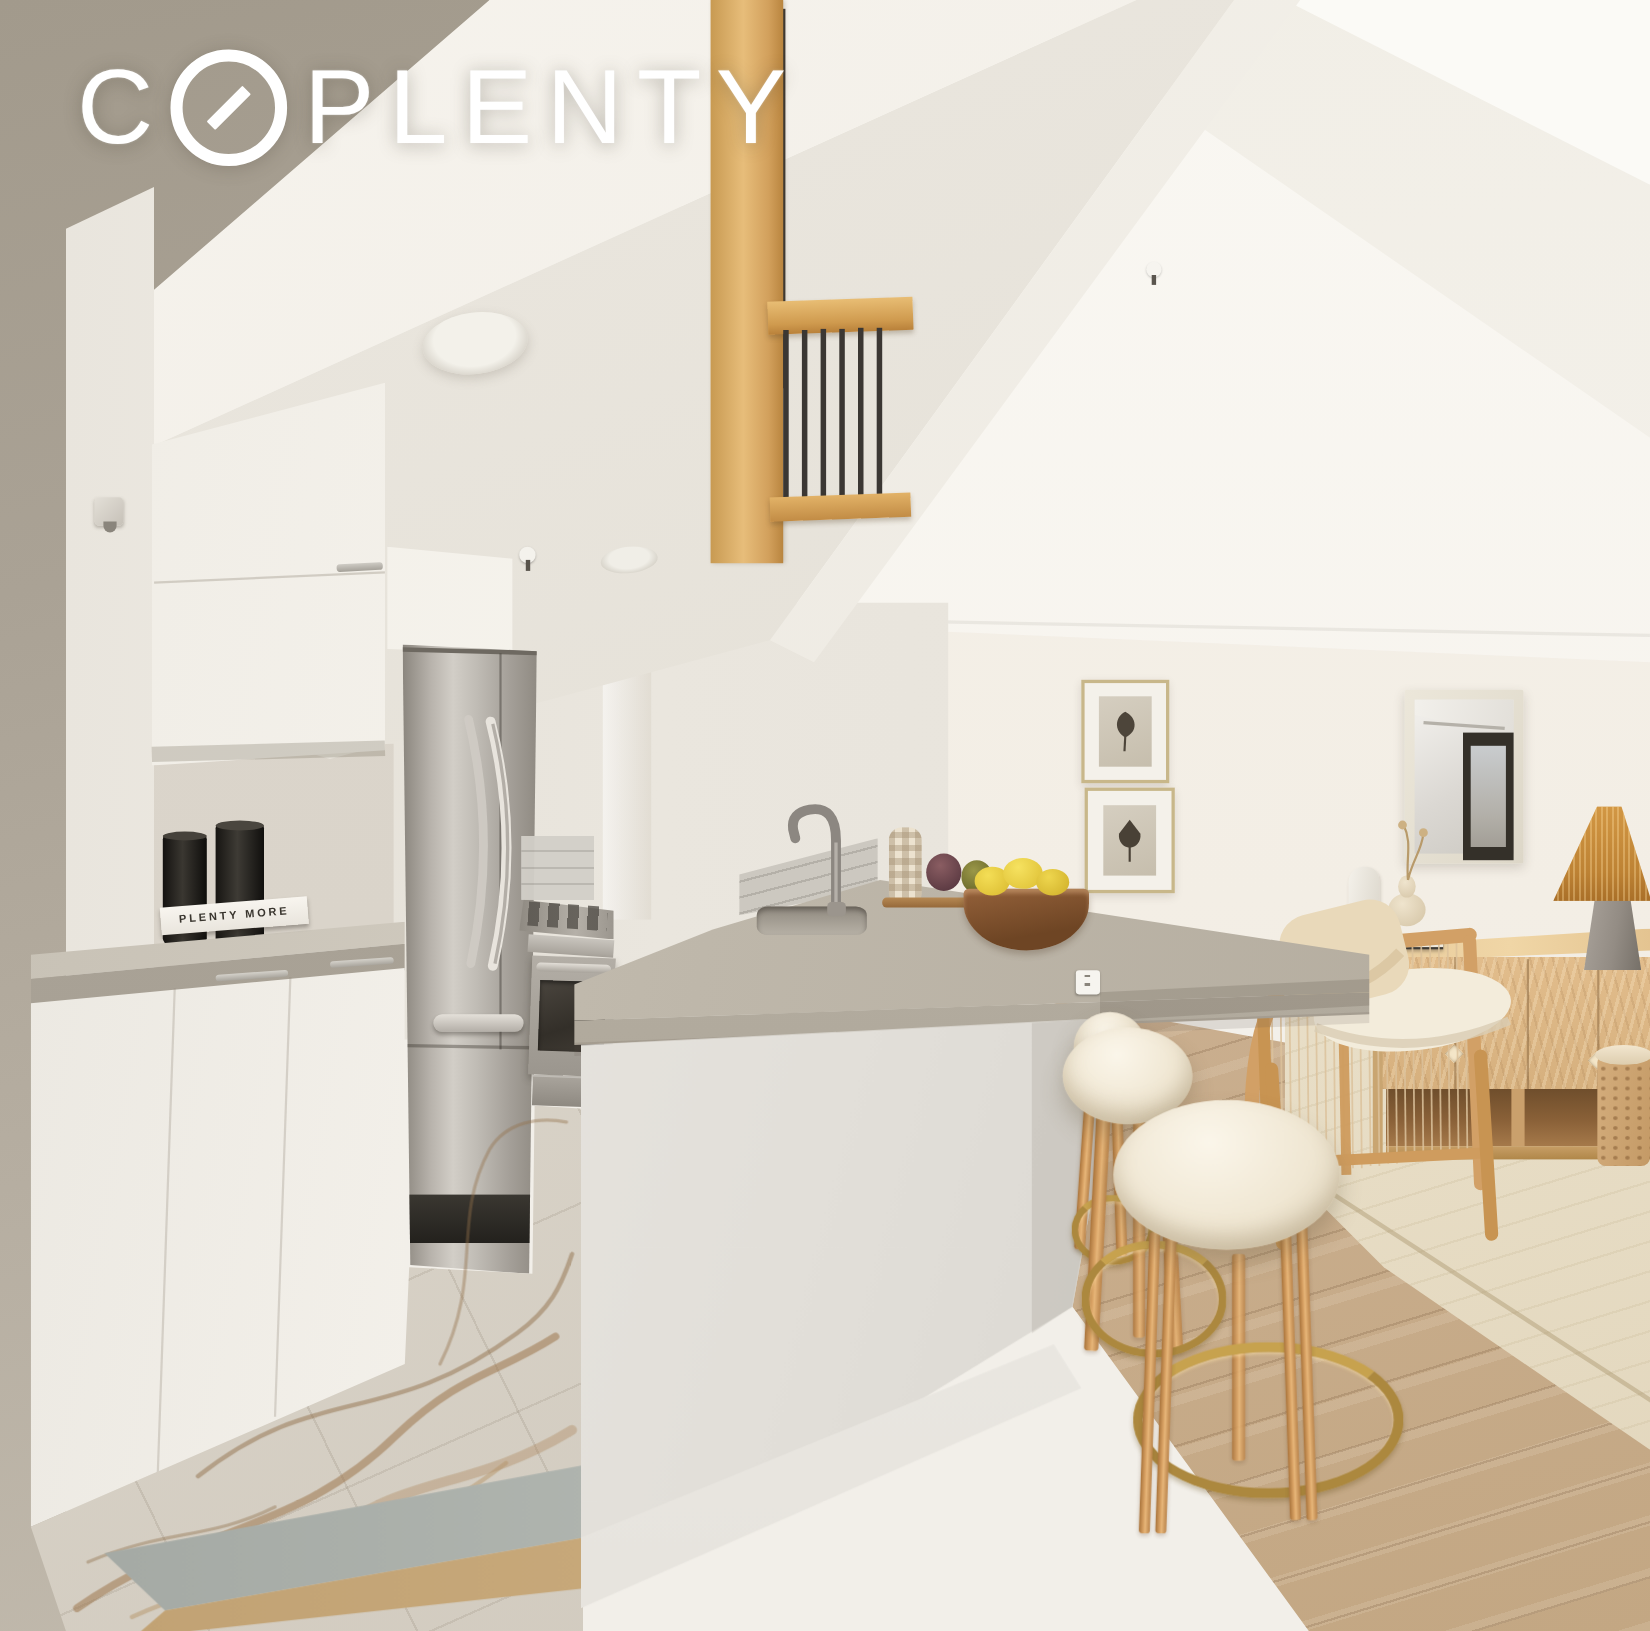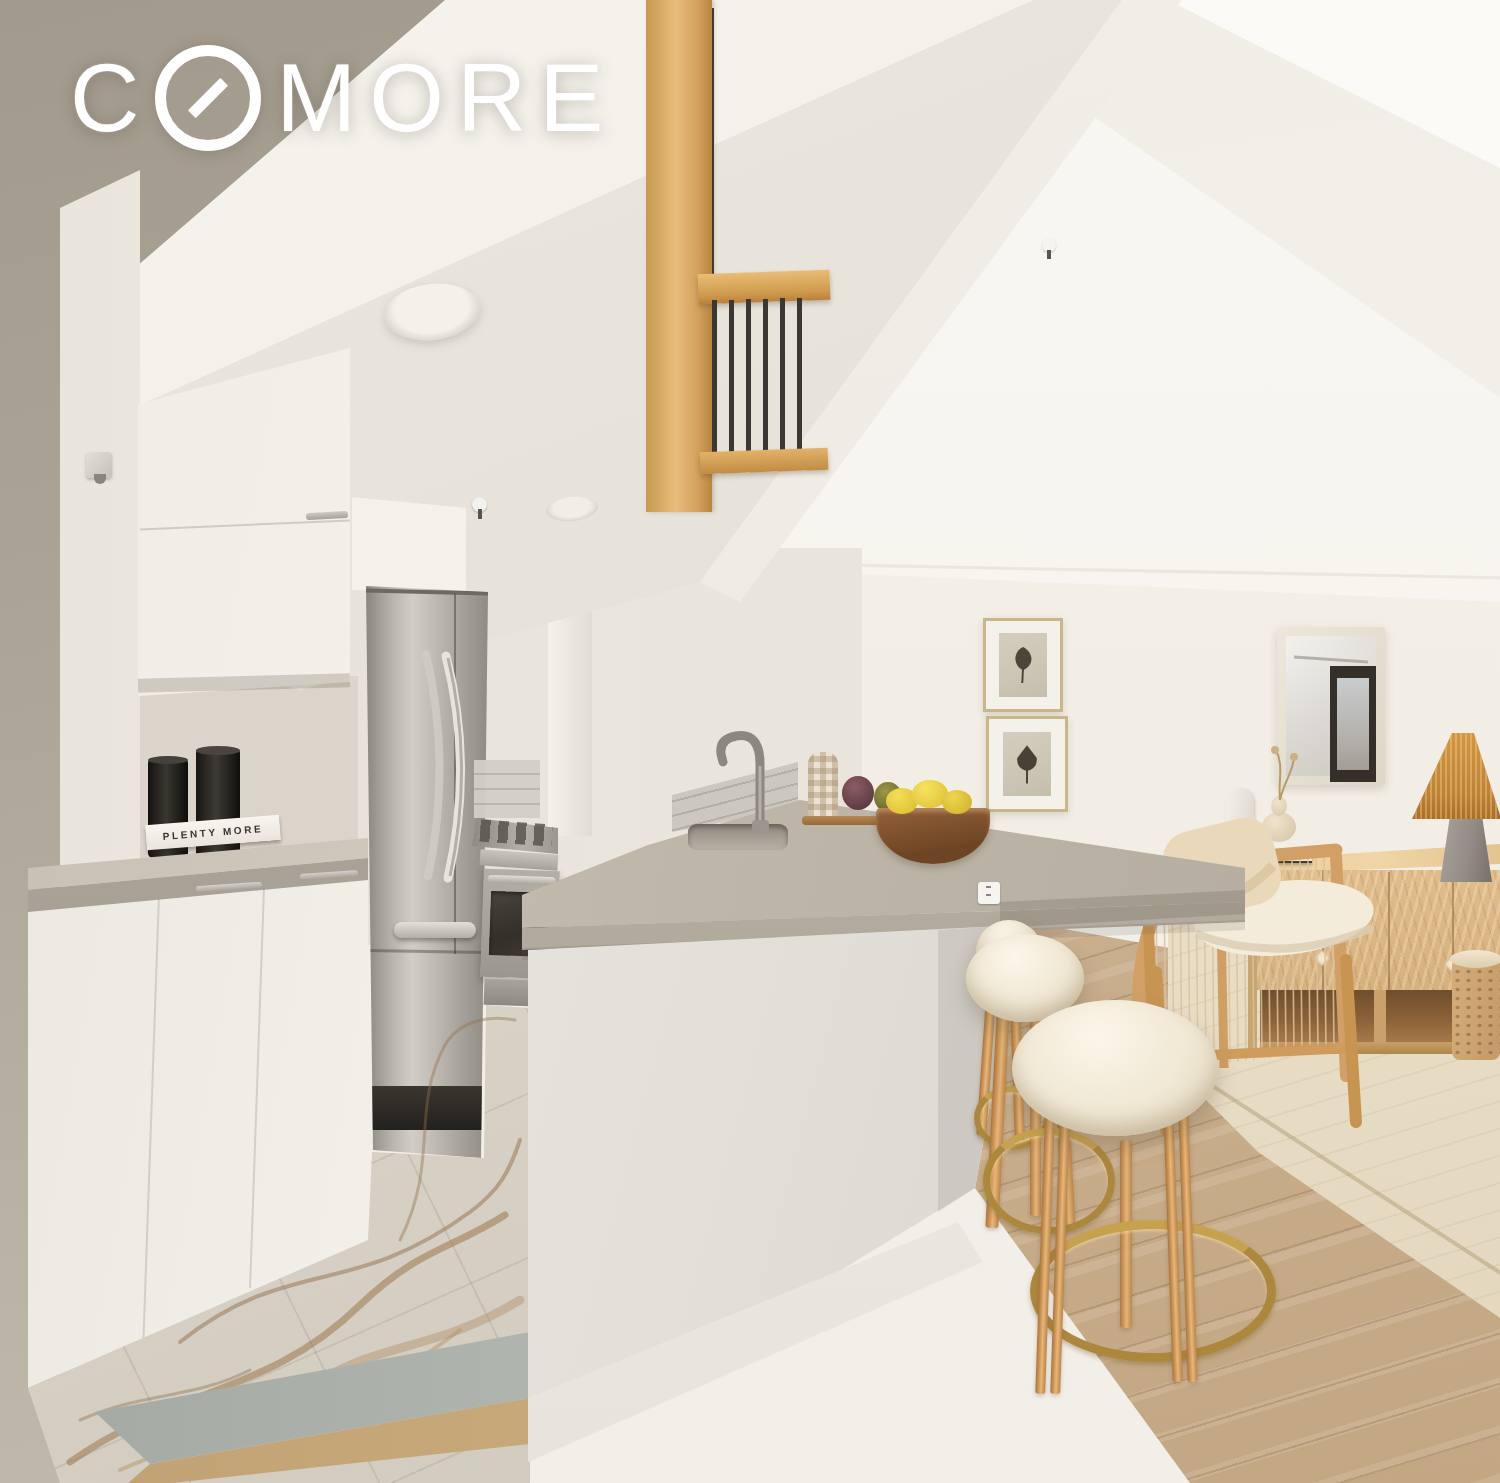--- a/index.html
+++ b/index.html
@@ -359,16 +359,16 @@
     <div class="leg" style="left:1168px;top:1110px;width:10px;height:272px;transform:rotate(-2deg);"></div>
     <div class="leg" style="left:1183px;top:1112px;width:10px;height:270px;transform:rotate(-2deg);"></div>
     <div class="seat" style="left:1012px;top:1000px;width:206px;height:136px;"></div>
   </div>
 
   <div id="logo">
     <span>C</span>
     <span class="o">
         <span class="needle"></span>
       </span>
-    <span>MORE</span>
+    <span>PLENTY</span>
   </div>
 
 </div>
 
 </body></html>

